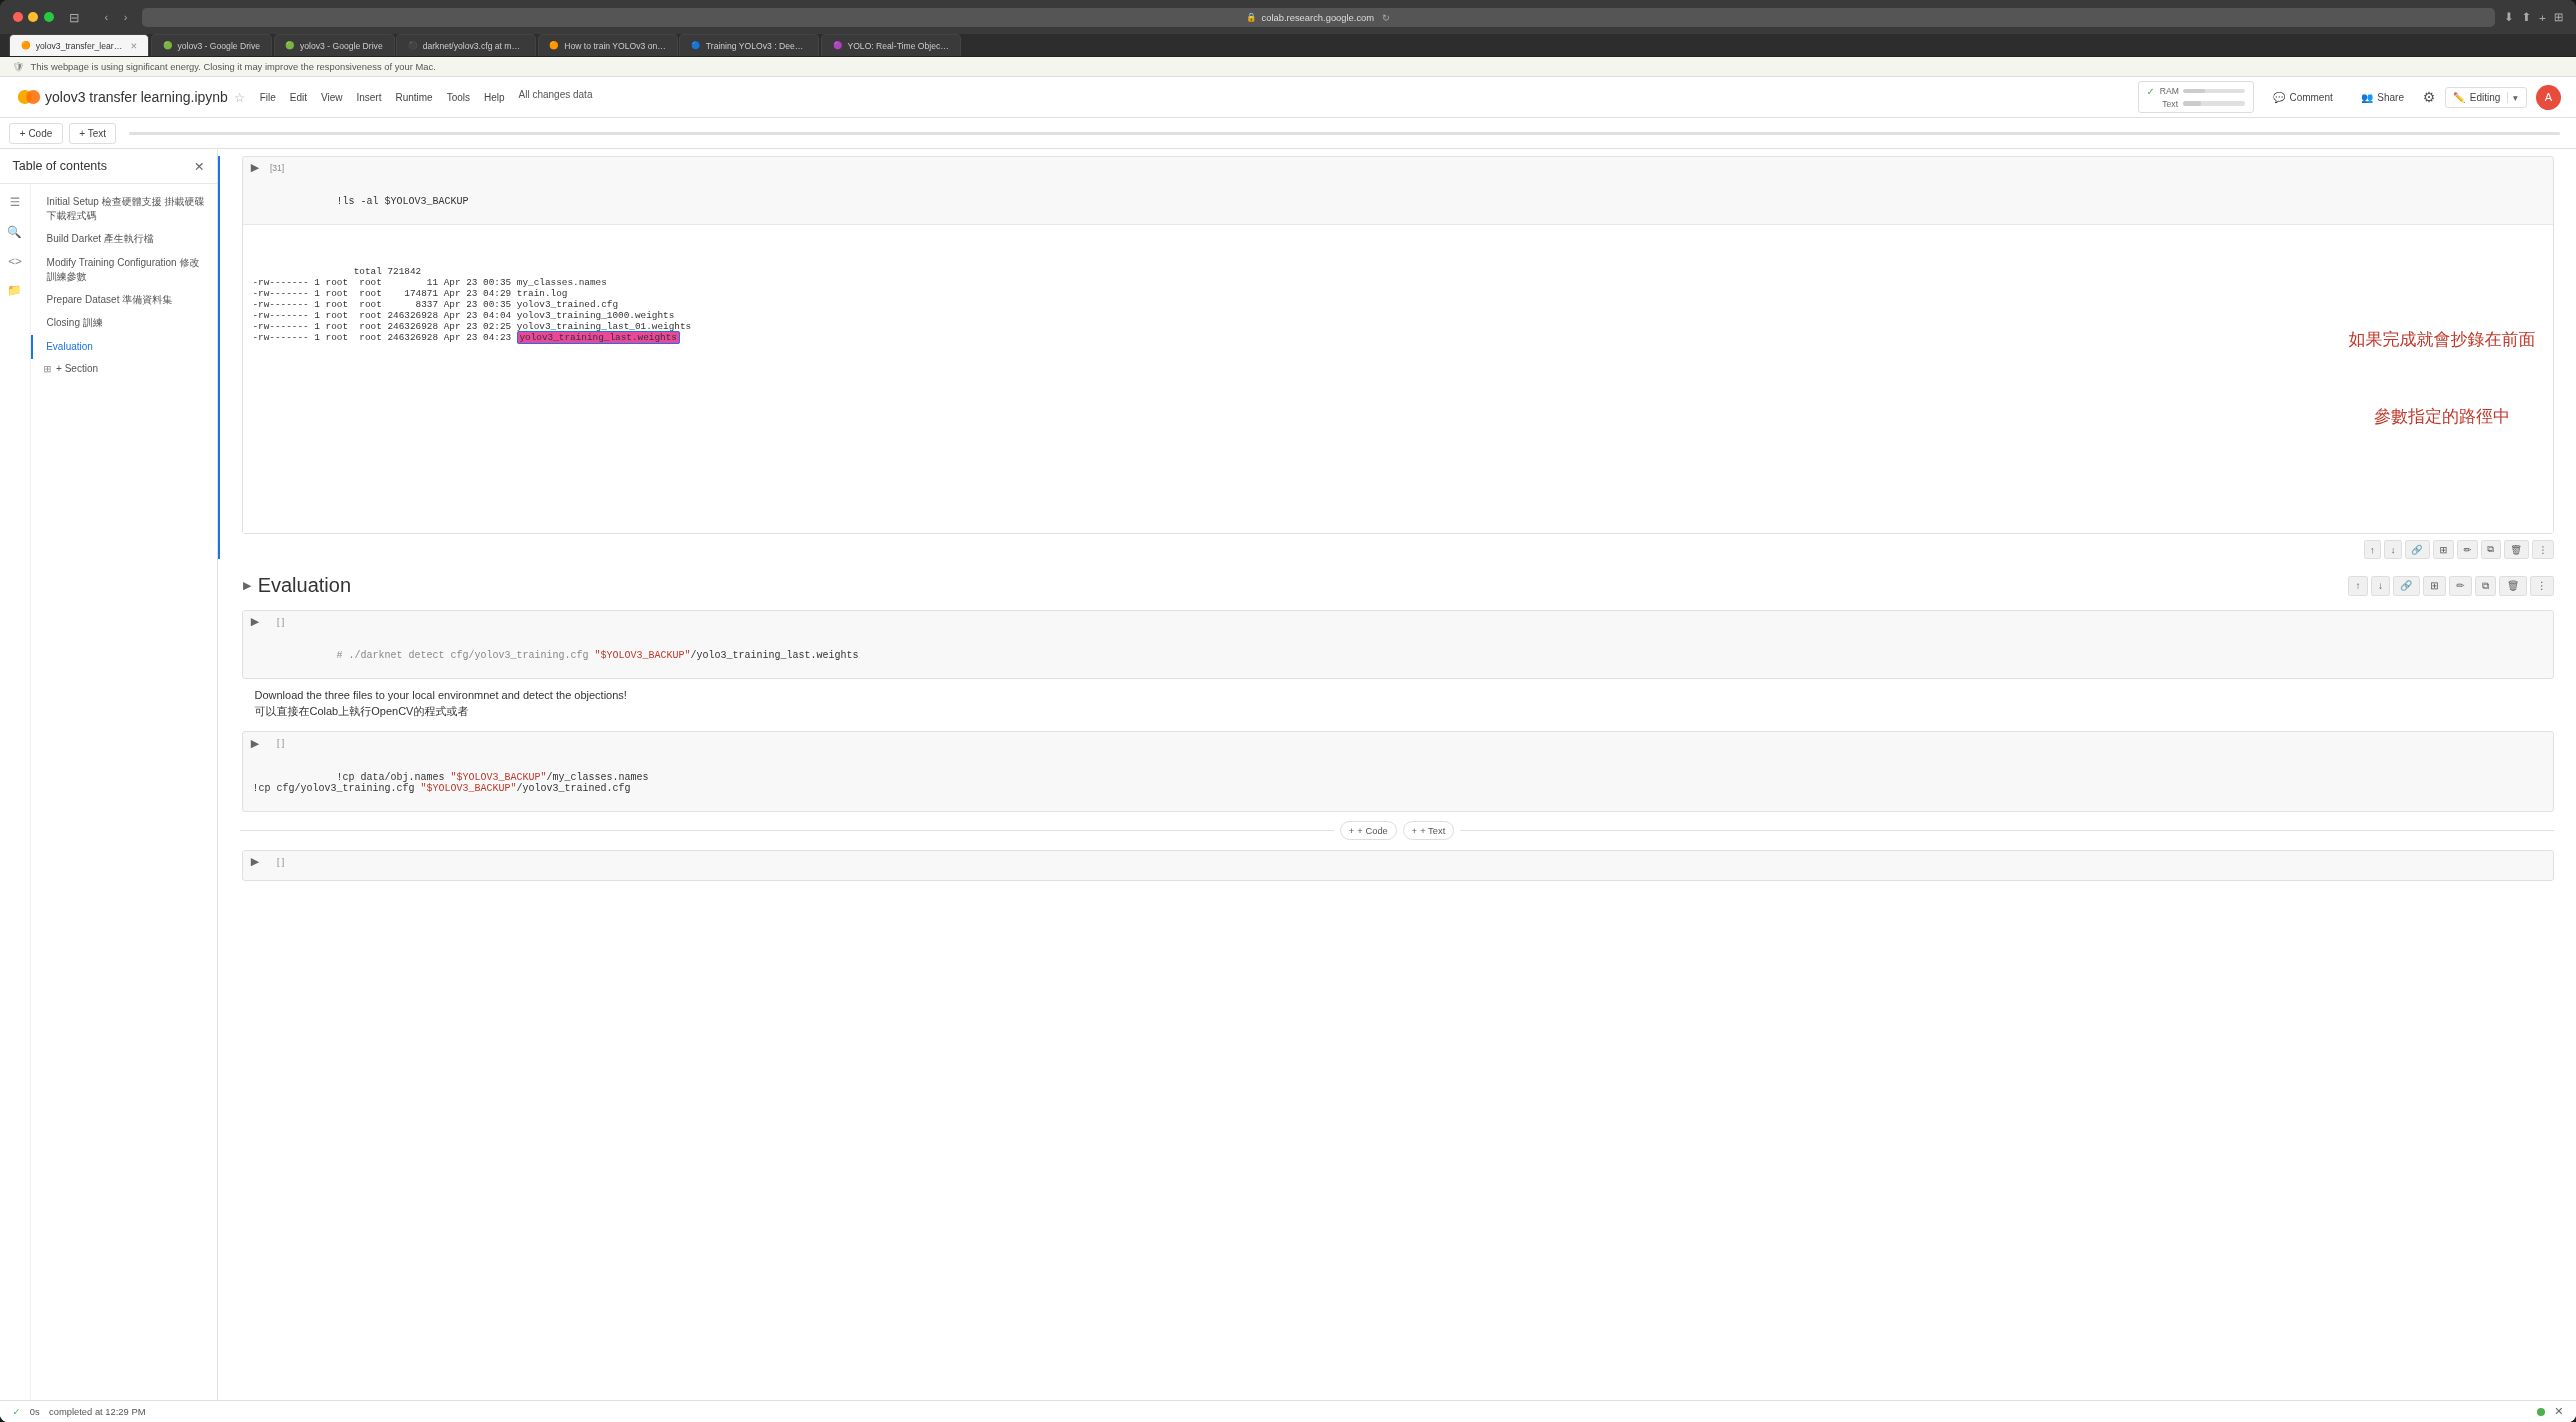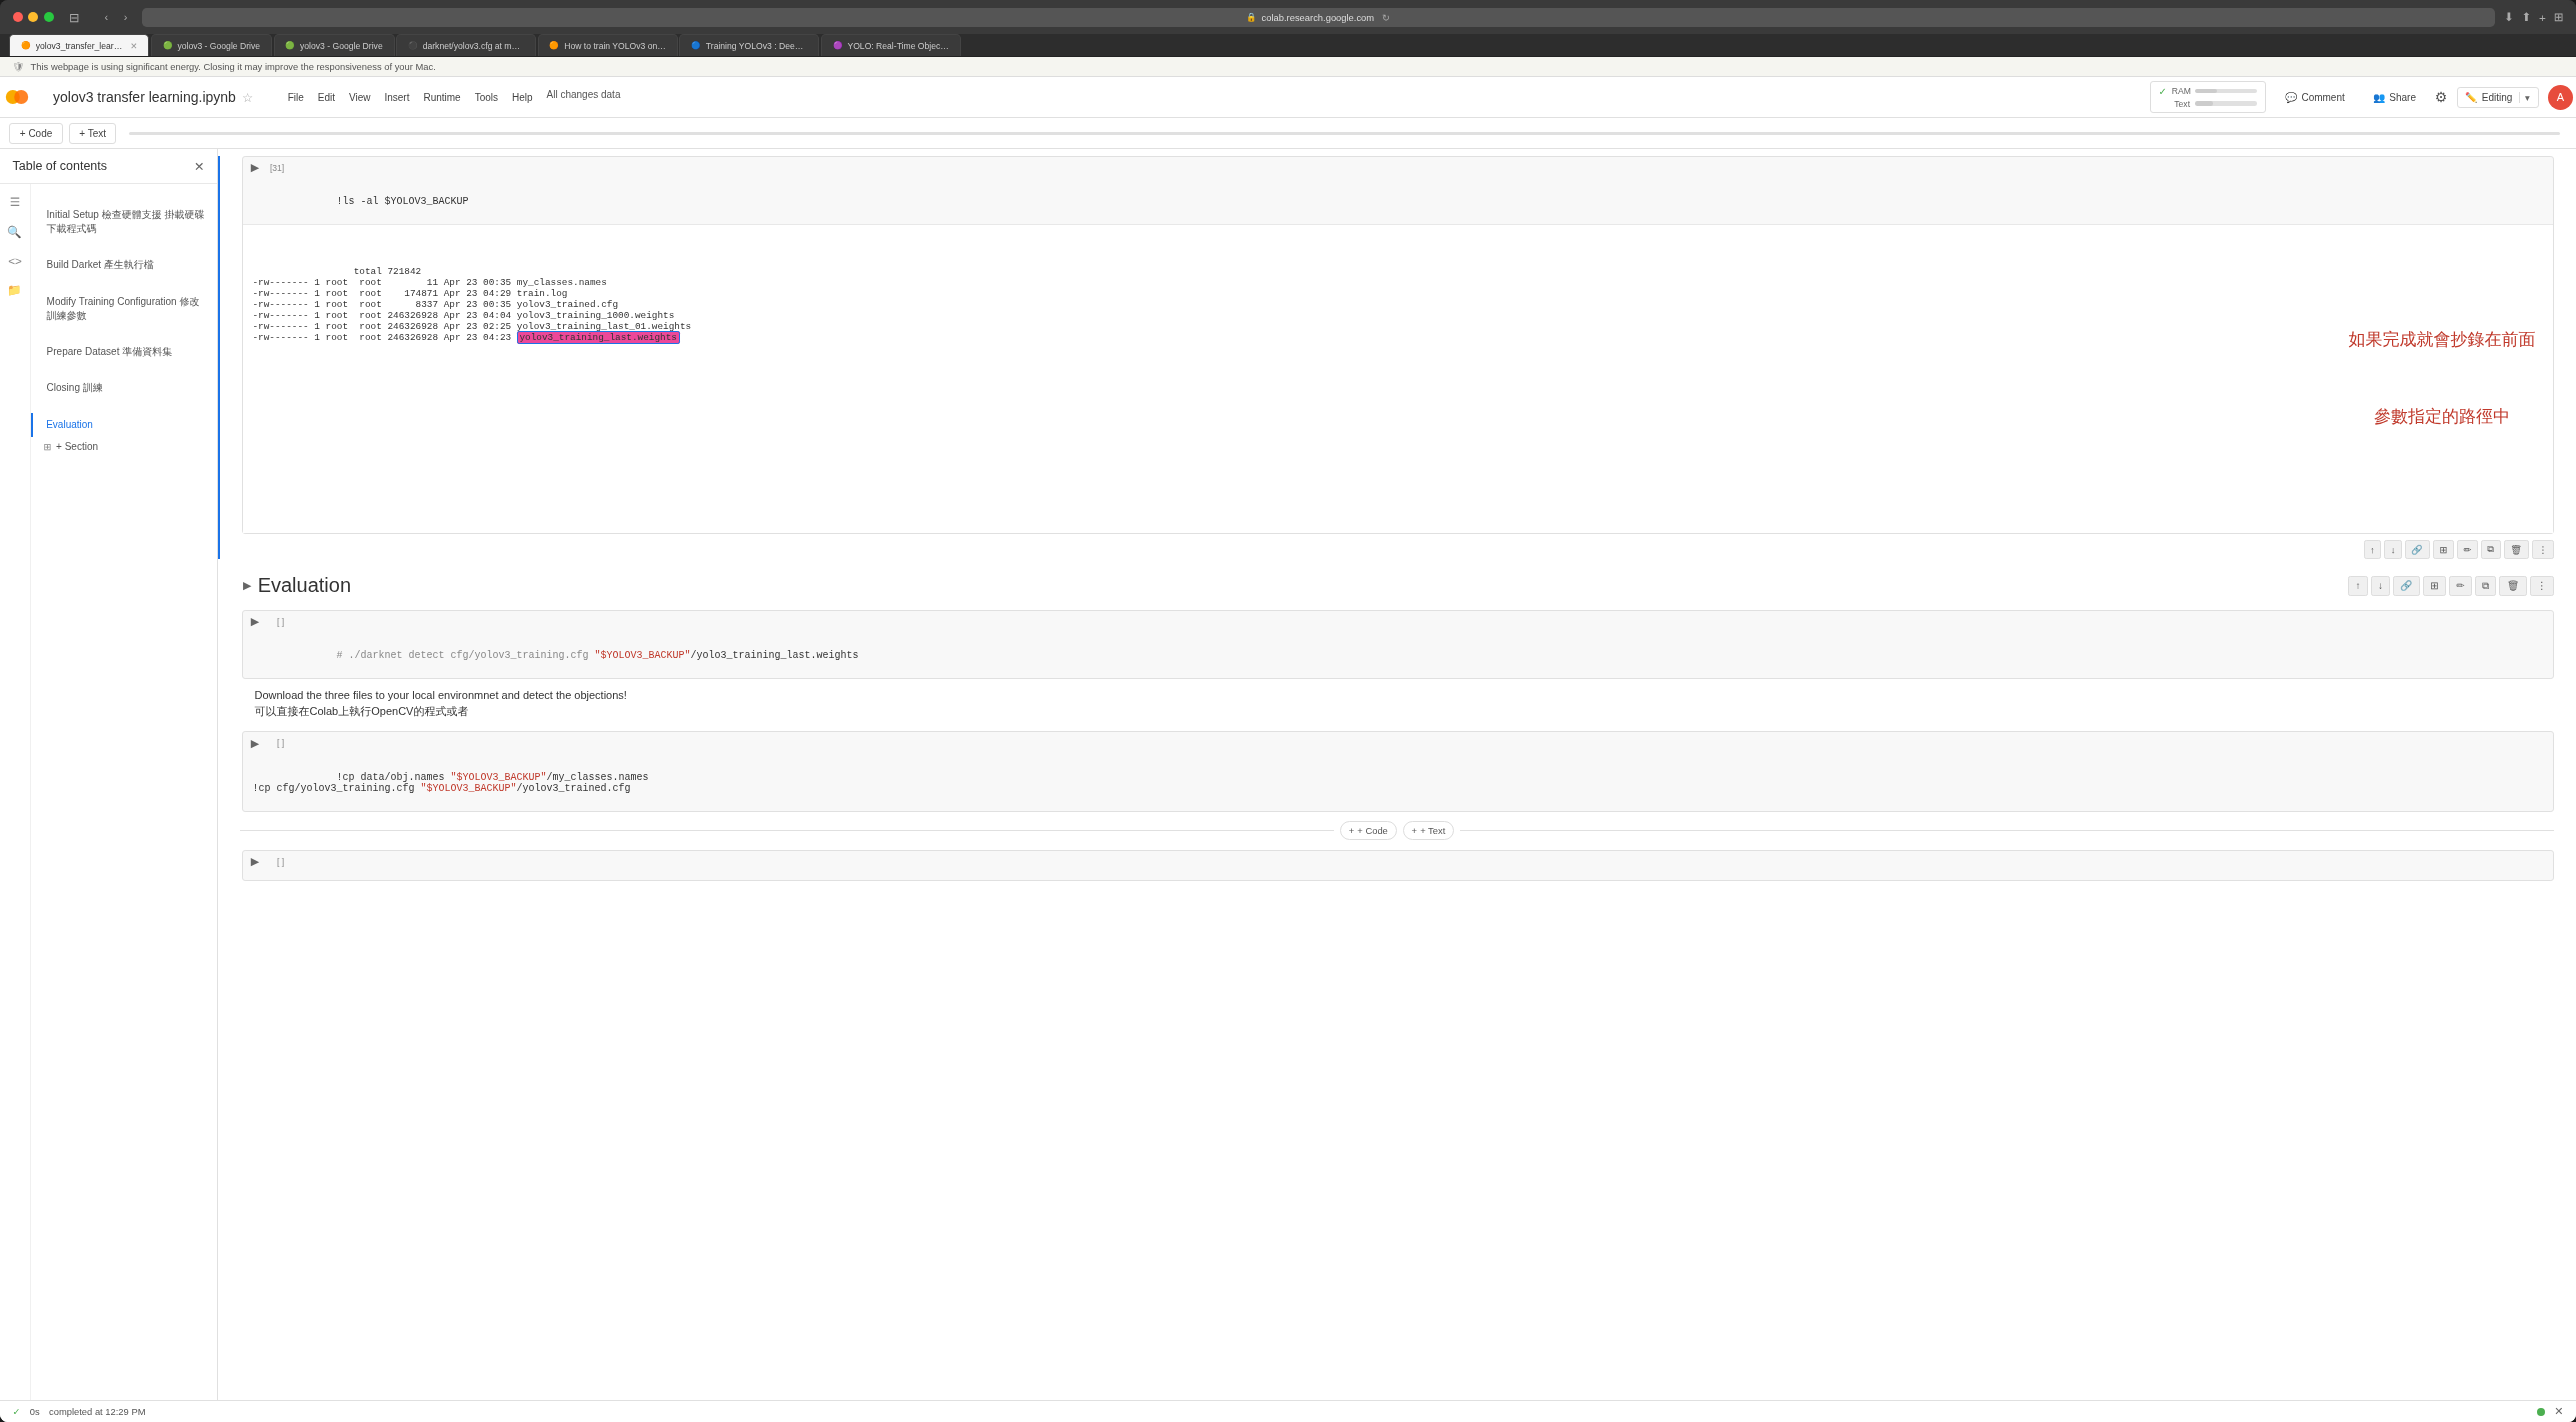--- a/index.html
+++ b/index.html
@@ -30,21 +30,21 @@
     .tab-close { color: #999; font-size: 8.6px; flex-shrink: 0; }
 
     
     .notification-bar { background: #f5f5f0; border-bottom: 0.8px solid #ddd; padding: 3.9px 12.5px; display: flex; align-items: center; gap: 6.2px; font-size: 9.4px; color: #555; }
     .notif-icon { color: #888; }
 
     
     .app { background: #fff; display: flex; flex-direction: column; flex: 1; overflow: hidden; }
 
     
-    .app-header { background: #fff; border-bottom: 0.8px solid #e0e0e0; padding: 0 3px; display: flex; align-items: center; gap: 22px; min-height: 41px; }
+    .app-header { background: #fff; border-bottom: 0.8px solid #e0e0e0; padding: 0 15px; display: flex; align-items: center; gap: 2px; min-height: 41px; }
     .colab-logo { width: 28px; height: 28px; display: flex; align-items: center; justify-content: center; }
     .colab-logo svg { width: 28px; height: 28px; }
     .notebook-title { font-size: 14px; font-weight: 400; color: #333; display: flex; align-items: center; gap: 6.2px; }
     .title-star { color: #aaa; font-size: 12.5px; cursor: pointer; }
     .menu-bar { display: flex; gap: 1.6px; margin-left: 6.2px; }
     .menu-item { padding: 3.1px 6.2px; font-size: 10px; color: #444; cursor: pointer; border-radius: 3.1px; }
     .save-status { color: #555; font-size: 10px; margin-left: 6.2px; }
     .header-right { margin-left: auto; display: flex; align-items: center; gap: 9.4px; }
     .header-btn { display: flex; align-items: center; gap: 3.9px; padding: 4.7px 9.4px; border-radius: 3.1px; cursor: pointer; font-size: 10px; border: none; background: none; color: #444; }
     .settings-btn { color: #555; font-size: 14px; cursor: pointer; background: none; border: none; }
@@ -69,21 +69,21 @@
     
     .main-area { display: flex; flex: 1; overflow: hidden; }
 
     
     .sidebar { width: 218px; background: #fff; border-right: 0.8px solid #e0e0e0; display: flex; flex-direction: column; overflow: hidden; }
     .sidebar-header { display: flex; align-items: center; justify-content: space-between; padding: 9.4px 12.5px; border-bottom: 0.8px solid #e8e8e8; }
     .sidebar-title { font-size: 12.5px; color: #333; font-weight: 500; }
     .sidebar-close { background: none; border: none; font-size: 12.5px; color: #666; cursor: pointer; }
     .sidebar-content { display: flex; flex: 1; overflow: hidden; }
     .toc-panel { flex: 1; overflow-y: auto; padding: 6.2px 0; }
-    .toc-item { padding: 4.7px 12.5px 4.7px 15.6px; font-size: 10px; color: #555; cursor: pointer; line-height: 1.4; margin-top: 13px; }
+    .toc-item { padding: 4.7px 12.5px 4.7px 15.6px; font-size: 10px; color: #555; cursor: pointer; line-height: 1.4; }
     .toc-item.active { color: #1a73e8; font-weight: 500; border-left: 2.3px solid #1a73e8; padding-left: 13.2px; }
     .toc-section-item { display: flex; align-items: center; gap: 4.7px; padding: 4.7px 12.5px; color: #555; cursor: pointer; font-size: 10px; }
     .toc-section-item .section-icon { color: #888; font-size: 9.4px; }
 
     
     .notebook { flex: 1; overflow-y: auto; background: #fff; padding: 0; }
 
     
     .cell { border-left: 2.3px solid transparent; margin: 3.1px 0; }
     .cell.focused { border-left-color: #1a73e8; }

